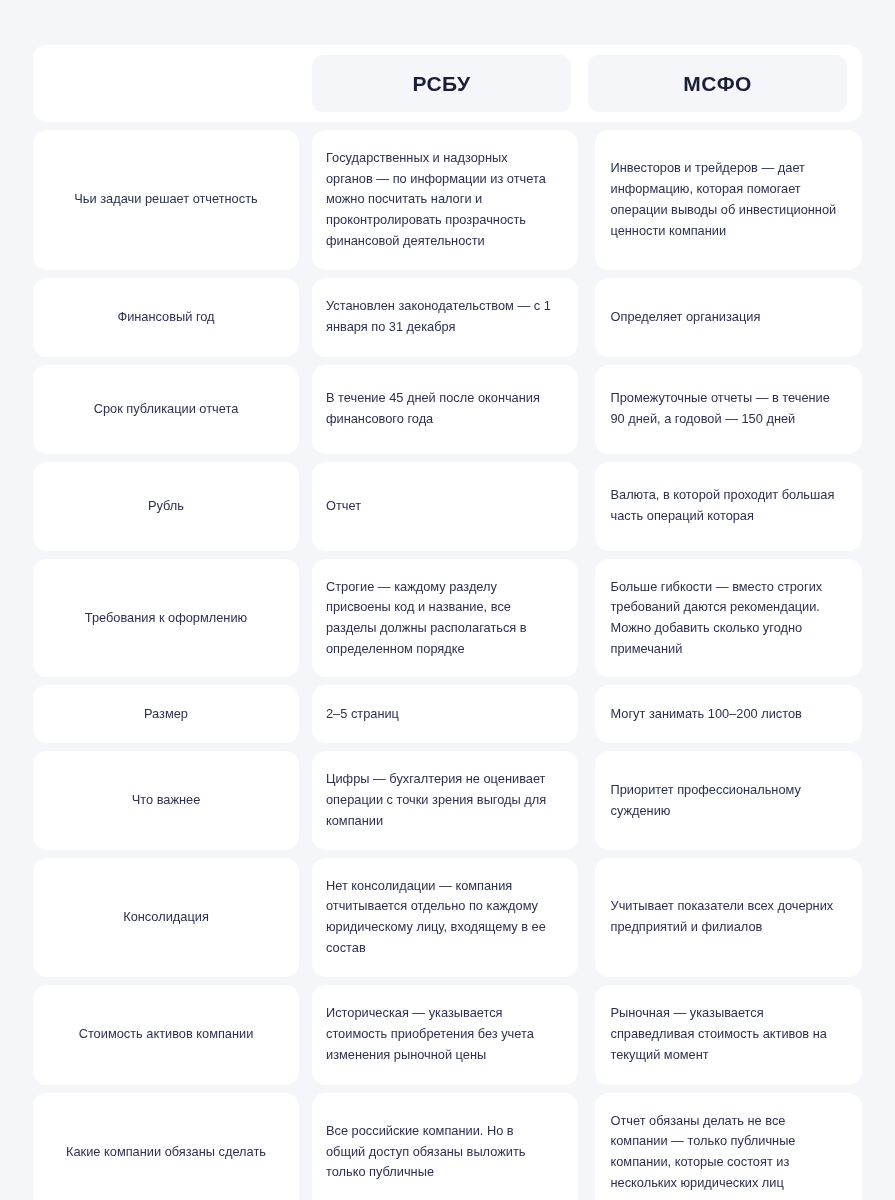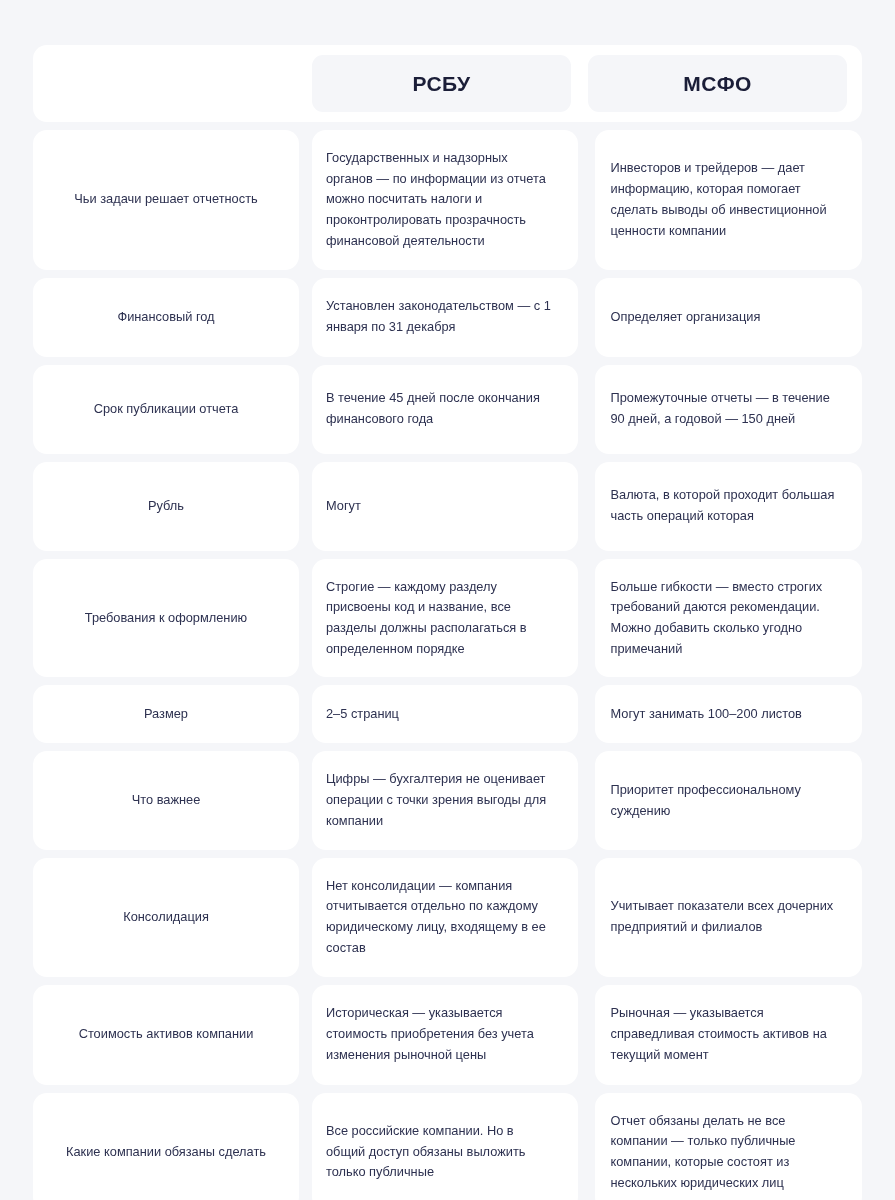--- a/index.html
+++ b/index.html
@@ -134,21 +134,21 @@
   </div>
 
   <div class="table-row row-h-1">
     <div class="cell label-cell">
         <span class="cell-text">Чьи задачи решает отчетность</span>
       </div>
     <div class="cell value-cell rsbu">
         <span class="cell-text">Государственных и надзорных органов — по информации из отчета можно посчитать налоги и проконтролировать прозрачность финансовой деятельности</span>
       </div>
     <div class="cell value-cell msfo">
-        <span class="cell-text">Инвесторов и трейдеров — дает информацию, которая помогает сделать выводы об инвестиционной ценности компании</span>
+        <span class="cell-text">Инвесторов и трейдеров — дает информацию, которая помогает операции выводы об инвестиционной ценности компании</span>
       </div>
   </div>
 
   <div class="table-row row-h-2">
     <div class="cell label-cell">
         <span class="cell-text">Финансовый год</span>
       </div>
     <div class="cell value-cell rsbu">
         <span class="cell-text">Установлен законодательством — с 1 января по 31 декабря</span>
       </div>
@@ -167,21 +167,21 @@
     <div class="cell value-cell msfo">
         <span class="cell-text">Промежуточные отчеты — в течение 90 дней, а годовой — 150 дней</span>
       </div>
   </div>
 
   <div class="table-row row-h-4">
     <div class="cell label-cell">
         <span class="cell-text">Рубль</span>
       </div>
     <div class="cell value-cell rsbu">
-        <span class="cell-text">Могут</span>
+        <span class="cell-text">Отчет</span>
       </div>
     <div class="cell value-cell msfo">
         <span class="cell-text">Валюта, в которой проходит большая часть операций которая</span>
       </div>
   </div>
 
   <div class="table-row row-h-5">
     <div class="cell label-cell">
         <span class="cell-text">Требования к оформлению</span>
       </div>

